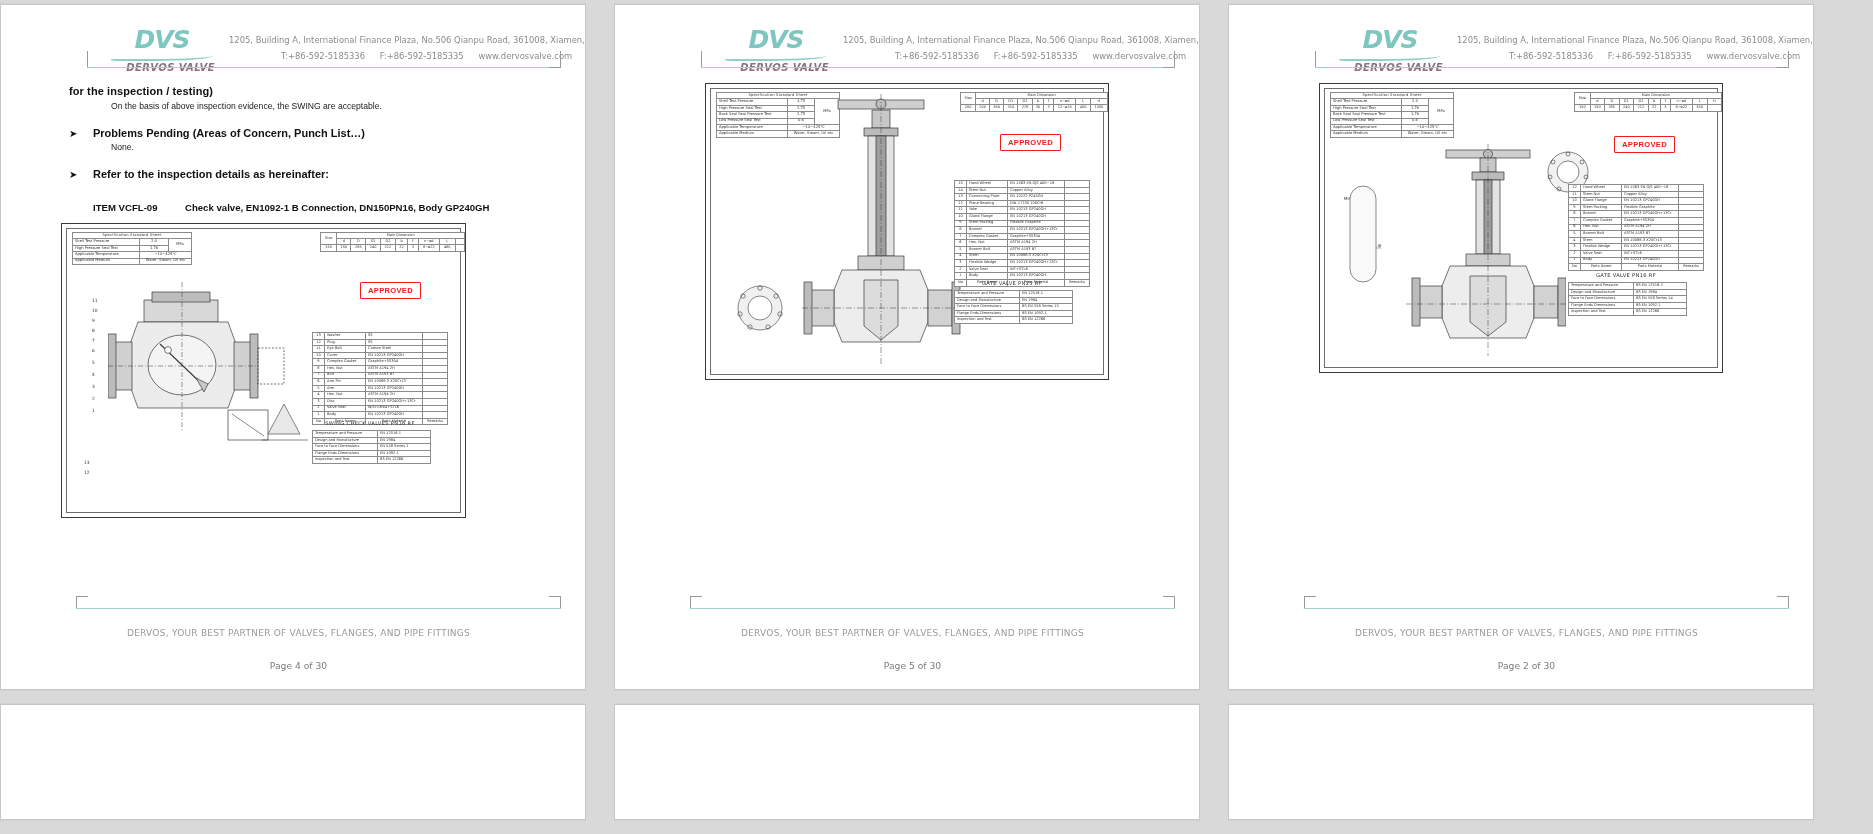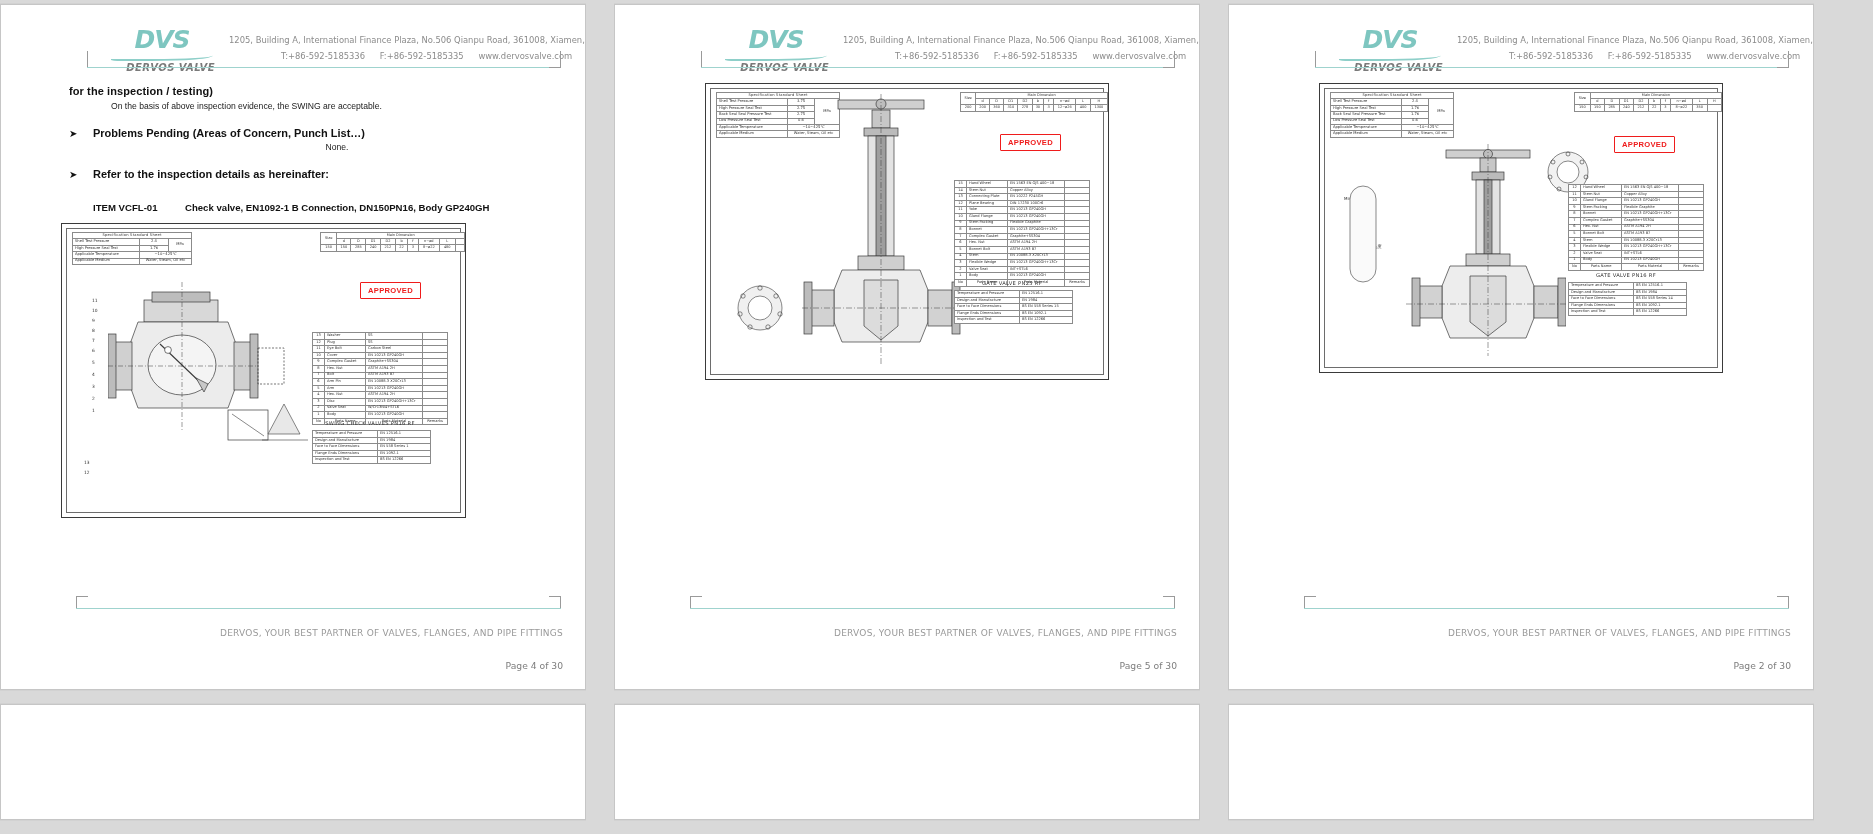--- a/index.html
+++ b/index.html
@@ -105,21 +105,21 @@
   
   .body-text{padding:12px 0 0 46px;font-family:"Liberation Sans",sans-serif;}
   .h-bold{font-size:11px;font-weight:bold;color:#111;letter-spacing:.1px;}
   .sub-line{font-size:8.6px;color:#1a1a1a;padding-left:42px;margin-top:4px;}
   .bullet-row{display:flex;align-items:baseline;margin-top:16px;}
   .bullet-glyph{
     font-size:10px;color:#111;width:24px;flex:0 0 24px;
     font-family:"DejaVu Sans",sans-serif;
   }
   .bullet-title{font-size:11px;font-weight:bold;color:#111;}
-  .bullet-note{font-size:8.6px;color:#1a1a1a;padding-left:42px;margin-top:3px;text-align:center;}
+  .bullet-note{font-size:8.6px;color:#1a1a1a;padding-left:42px;margin-top:3px;}
 
   .item-line{
     display:flex;font-size:9.6px;font-weight:bold;color:#111;
   }
   .item-code{width:92px;flex:0 0 92px;}
 
   
   .item-head{
     padding:18px 0 0 0;
     display:flex;justify-content:center;
@@ -193,21 +193,21 @@
 
   
   .cal{
     position:absolute;font-family:"DejaVu Sans",sans-serif;
     font-size:4.4px;color:#333;
   }
 
   
   .footer{
     position:absolute;left:33px;right:22px;bottom:18px;
-    text-align:right;
+    text-align:center;
   }
   .foot-rule-wrap{position:relative;height:12px;}
   .foot-rule{
     position:absolute;left:42px;right:2px;top:6px;
     border-top:1px solid #9fd3ce;
   }
   .corner-bl{position:absolute;left:42px;top:-6px;width:12px;height:12px;border-left:1px solid #9a9a9a;}
   .corner-bl-t{position:absolute;left:42px;top:-6px;width:12px;height:1px;background:#9a9a9a;}
   .corner-br{position:absolute;right:2px;top:-6px;width:12px;height:12px;border-right:1px solid #9a9a9a;}
   .corner-br-t{position:absolute;right:2px;top:-6px;width:12px;height:1px;background:#9a9a9a;}
@@ -262,21 +262,21 @@
           </div>
           <div class="bullet-note">None.</div>
 
           <div class="bullet-row">
             <div class="bullet-glyph">➤</div>
             <div class="bullet-title">Refer to the inspection details as hereinafter:</div>
           </div>
 
           <div style="height:22px"></div>
           <div class="item-line" style="padding-left:24px">
-            <div class="item-code">ITEM VCFL-01</div>
+            <div class="item-code">ITEM VCFL-09</div>
             <div>Check valve, EN1092-1 B Connection, DN150PN16, Body GP240GH</div>
           </div>
         </div>
 
         <div class="dwg p1">
           <div class="dwg-inner"></div>
 
           <table class="mt spec" style="left:10px;top:8px;width:120px;">
             <tbody>
                 <tr>

